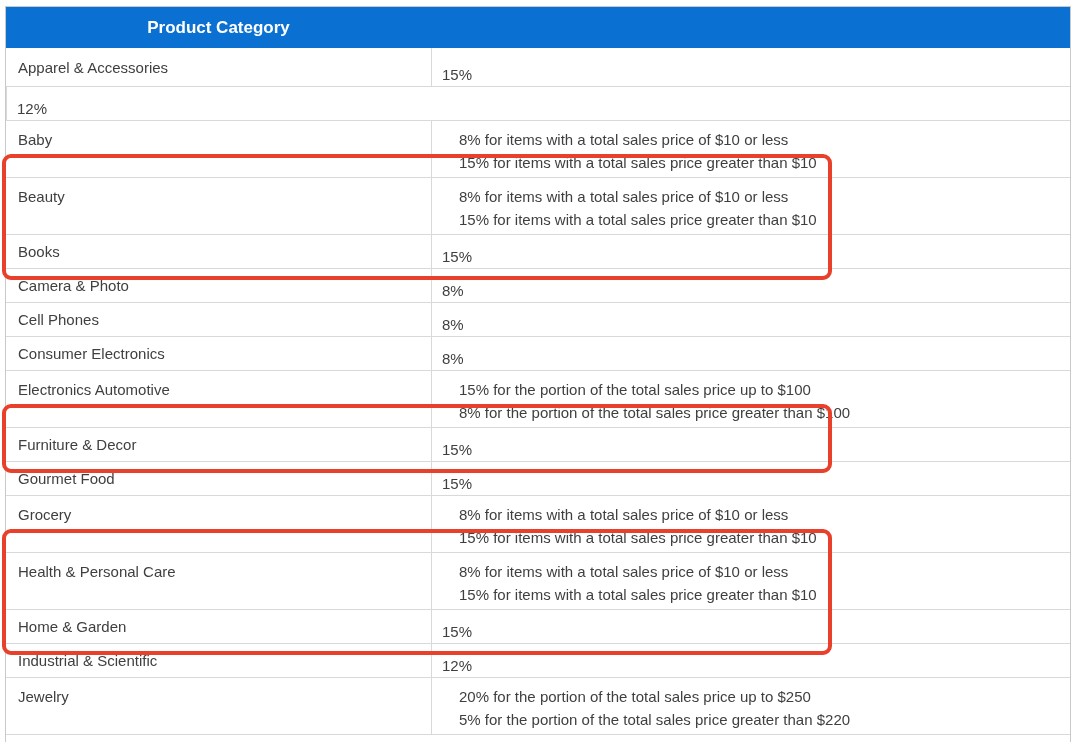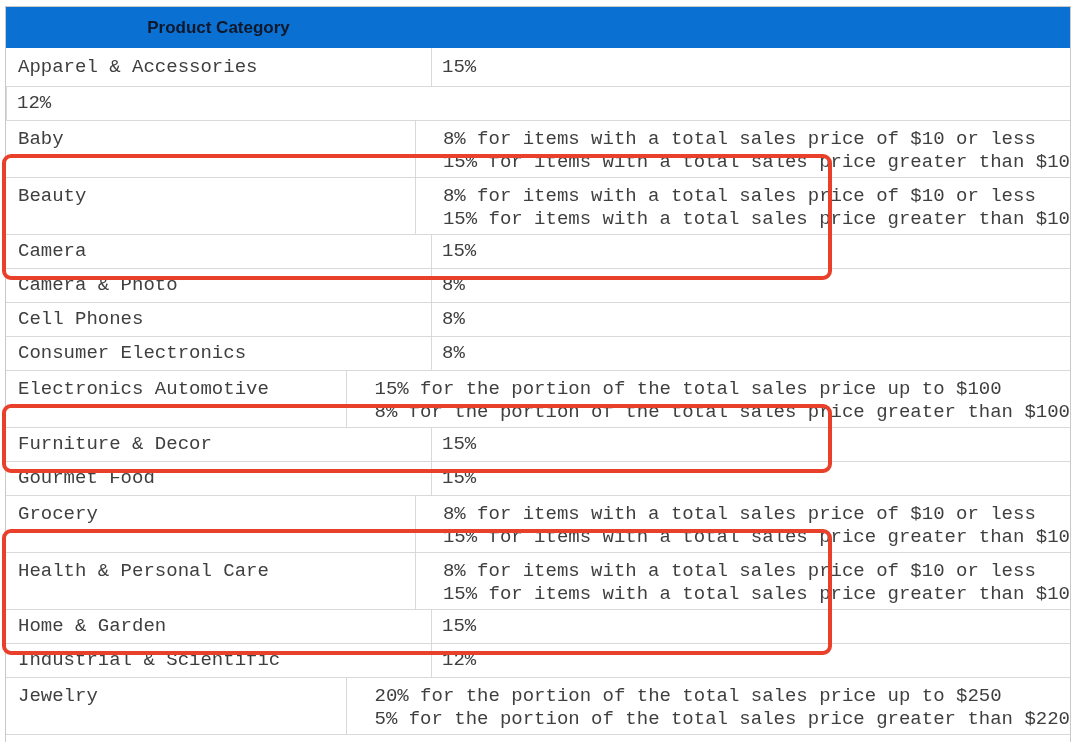--- a/index.html
+++ b/index.html
@@ -19,41 +19,41 @@
     box-sizing:border-box;
     background:#ffffff;
   }
   .thead{
     display:flex;
     height:41px;
     background:#0a71d3;
   }
   .th{
     display:flex;align-items:center;justify-content:center;
-    color:#0f172a;
+    color:#ffffff;
     font-size:17px;
     font-weight:bold;
     box-sizing:border-box;
   }
   .th-cat{width:425px;}
   .th-fee{flex:1;border-left:1px solid rgba(255,255,255,0.55);}
   .row{
     display:flex;
     border-top:1px solid #d9d9d9;
     background:#ffffff;
     box-sizing:border-box;
   }
   .rows .row:first-child{border-top:none;height:38px;}
   .row.single{height:34px;align-items:center;}
   .row.double{height:57px;align-items:flex-start;}
   .row.double .cell{padding-top:7px;}
   .row.partial{height:22px;}
-  .cell{box-sizing:border-box;font-size:19px;line-height:23px;font-family:Liberation Mono, monospace;}
+  .cell{box-sizing:border-box;font-size:15px;line-height:23px;}
   .cell-cat{width:425px;padding-left:12px;}
-  .cell-fee{flex:1;padding-left:10px;border-left:1px solid #d9d9d9;align-self:stretch;display:flex;flex-direction:column;justify-content:center;}
+  .cell-fee{flex:1;padding-left:10px;border-left:1px solid #d9d9d9;align-self:stretch;display:flex;flex-direction:column;justify-content:flex-end;}
   .row.double .cell-fee{justify-content:flex-start;padding-top:7px;padding-left:27px;}
   .fee-line{white-space:nowrap;}
   .highlight-box{
     position:absolute;
     left:-4px;
     width:830px;
     border:4px solid #e8402a;
     border-radius:9px;
     box-sizing:border-box;
     pointer-events:none;
@@ -92,21 +92,21 @@
 
   <div class="row double">
     <div class="cell cell-cat">Beauty</div>
     <div class="cell cell-fee">
             <div class="fee-line">8% for items with a total sales price of $10 or less</div>
             <div class="fee-line">15% for items with a total sales price greater than $10</div>
           </div>
   </div>
 
   <div class="row single">
-    <div class="cell cell-cat">Camera</div>
+    <div class="cell cell-cat">Books</div>
     <div class="cell cell-fee">
             <div class="fee-line">15%</div>
           </div>
   </div>
 
   <div class="row single">
     <div class="cell cell-cat">Camera &amp; Photo</div>
     <div class="cell cell-fee">
             <div class="fee-line">8%</div>
           </div>

